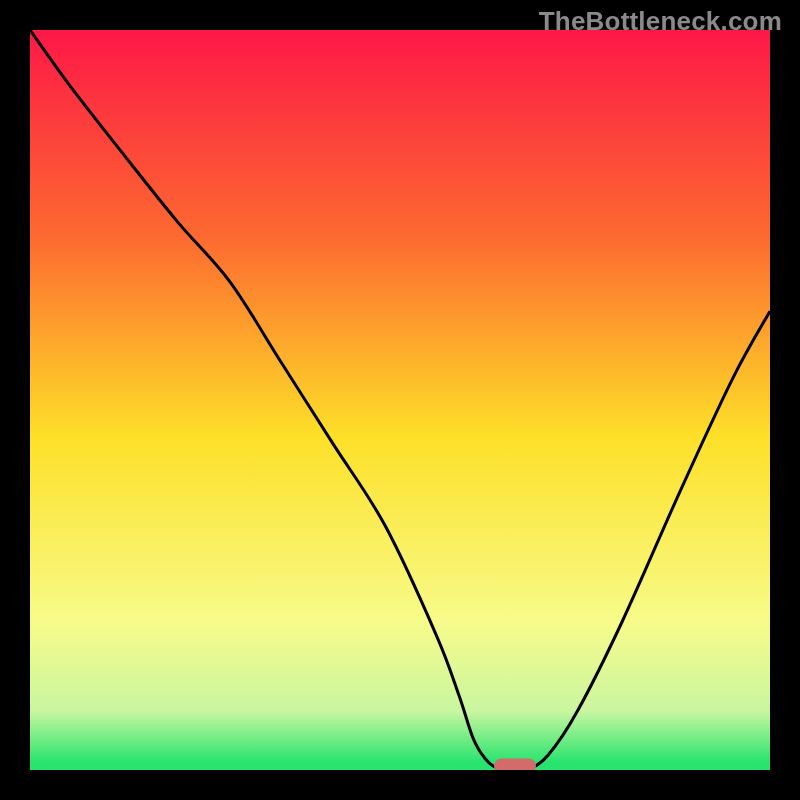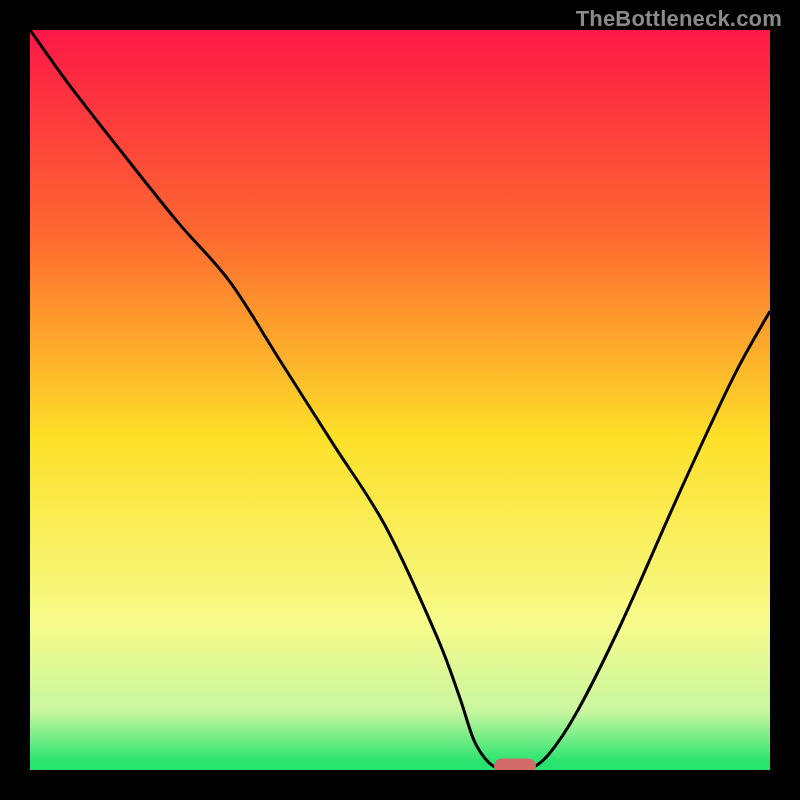--- a/index.html
+++ b/index.html
@@ -16,21 +16,21 @@
     left: 0;
     width: 800px;
     height: 800px;
     background: #000;
   }
   .watermark {
     position: absolute;
     top: 6px;
     right: 18px;
     font-family: Arial, Helvetica, sans-serif;
-    font-size: 22px;
+    font-size: 26px;
     font-weight: 600;
     color: #8a8a8a;
     letter-spacing: 0.2px;
   }
   .plot {
     position: absolute;
     top: 30px;
     left: 30px;
     width: 740px;
     height: 740px;

